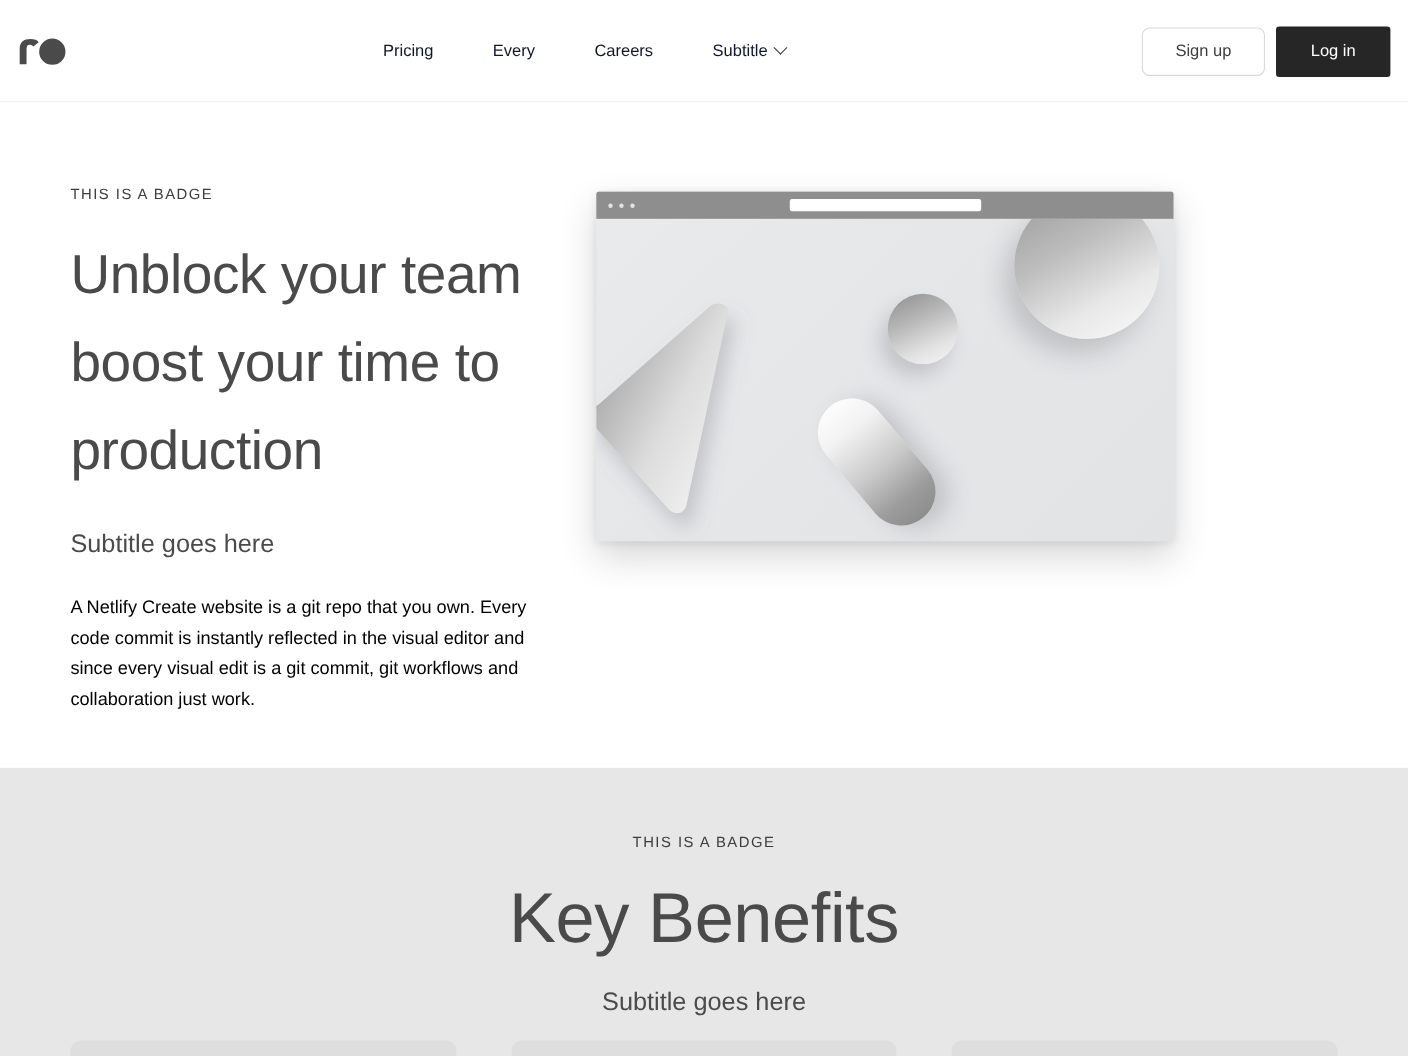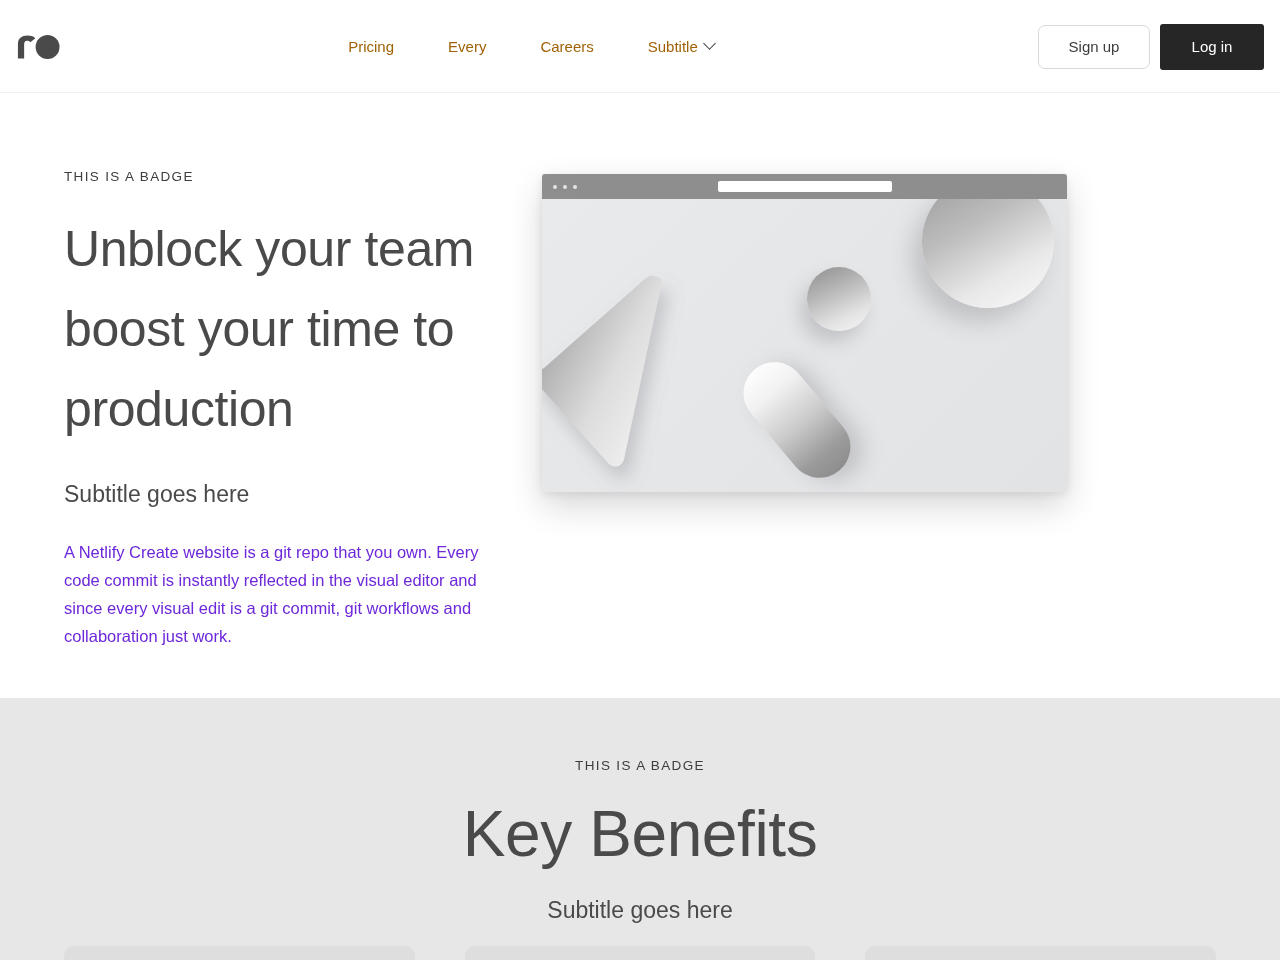--- a/index.html
+++ b/index.html
@@ -32,21 +32,21 @@
   }
   .logo svg { display:block; }
 
   .nav {
     display:flex; align-items:center; gap:0px;
     margin:0 auto;
     transform:translateX(-18px);
   }
   .nav-link {
     font-size:15px;
-    color:#a16207;
+    color:#0f172a;
     padding:0 27px;
     text-decoration:none;
     white-space:nowrap;
     cursor:pointer;
     display:flex; align-items:center; gap:7px;
   }
   .chev {
     display:inline-block;
     width:9px; height:9px;
     border-right:1.6px solid #3d3d3d;
@@ -101,21 +101,21 @@
   .hero-subtitle {
     margin-top:32px;
     font-size:23px;
     font-weight:400;
     color:#4a4a4a;
   }
   .hero-body {
     margin-top:30px;
     font-size:16.5px;
     line-height:28px;
-    color:#6d28d9;
+    color:#000000;
     width:442px;
   }
   .hero-actions {
     margin-top:47px;
     display:flex; align-items:center; gap:16px;
   }
   .btn-getstarted {
     height:48px;
     padding:0 25px;
     border:1px solid #d9d9d9;

